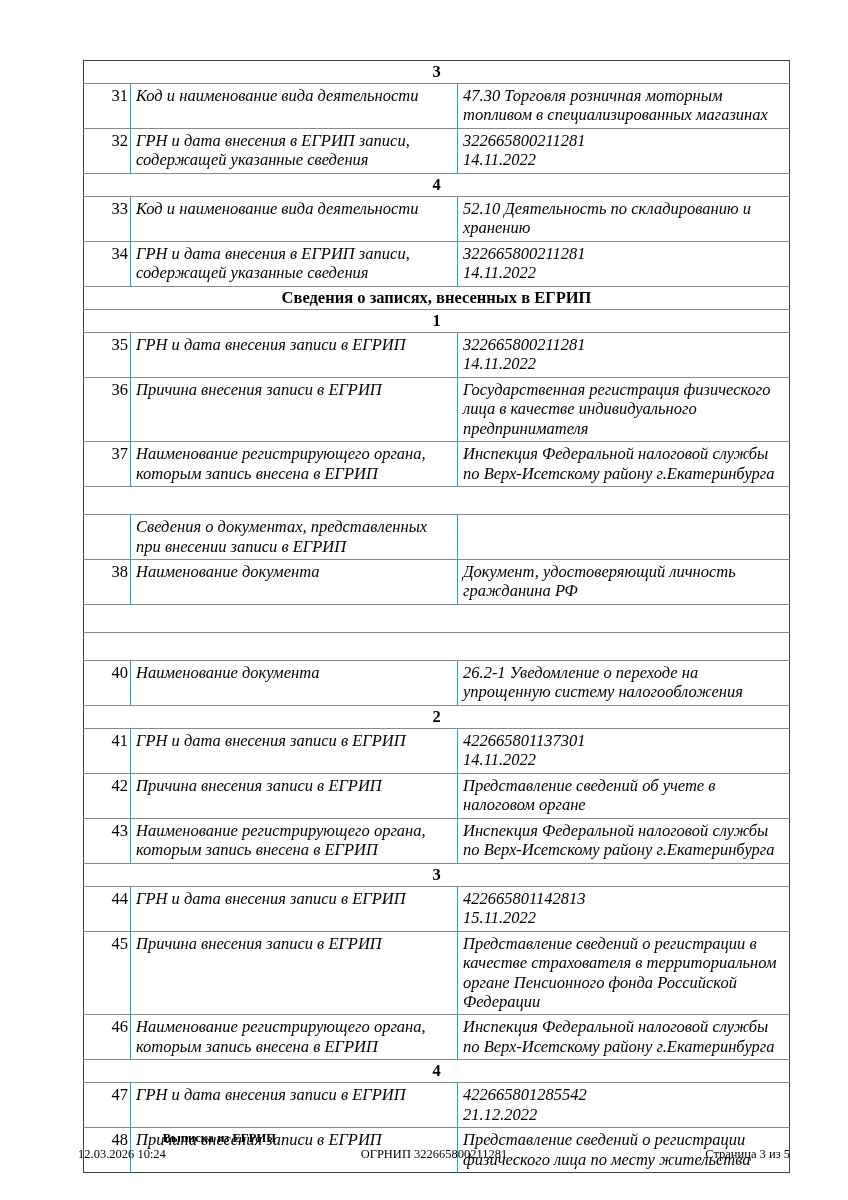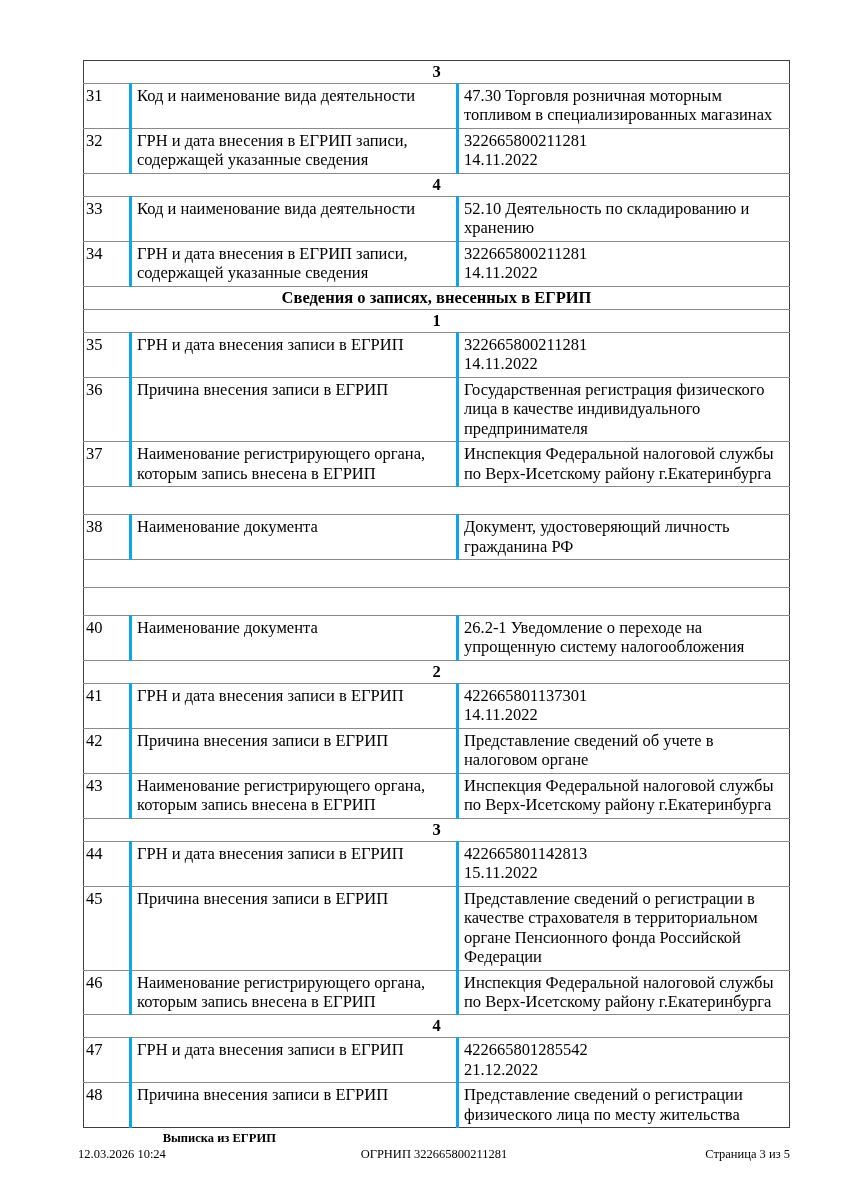--- a/index.html
+++ b/index.html
@@ -26,23 +26,23 @@
     border: 1px solid #3f3f3f;
     font-size: 16.5px;
     line-height: 1.18;
   }
   table.egrip td {
     border-top: 1px solid #8a8a8a;
     vertical-align: top;
     overflow: hidden;
   }
   table.egrip tr:first-child td { border-top: none; }
-  tr.item-row td + td { border-left: 3px solid #0ea5e9; }
+  tr.item-row td + td { border-left: 1px solid #0ea5e9; font-style: italic; }
   td.num {
-    text-align: left;
+    text-align: right;
     padding: 2px 2px;
   }
   td.label { padding: 2px 4px 3px 5px; }
   td.value {
     padding: 2px 4px 3px 5px;
     white-space: pre-line;
     margin-left: 32px;
   }
   tr.section-row td, tr.header-row td {
     text-align: center;
@@ -126,20 +126,25 @@
         </tr>
         <tr class="item-row">
           <td class="num">37</td>
           <td class="label">Наименование регистрирующего органа, которым запись внесена в ЕГРИП</td>
           <td class="value">Инспекция Федеральной налоговой службы по Верх-Исетскому району г.Екатеринбурга</td>
         </tr>
         <tr class="spacer-row">
           <td colspan="3"></td>
         </tr>
         <tr class="item-row">
+          <td class="num"></td>
+          <td class="label">Сведения о документах, представленных при внесении записи в ЕГРИП</td>
+          <td class="value"></td>
+        </tr>
+        <tr class="item-row">
           <td class="num">38</td>
           <td class="label">Наименование документа</td>
           <td class="value">Документ, удостоверяющий личность гражданина РФ</td>
         </tr>
         <tr class="spacer-row">
           <td colspan="3"></td>
         </tr>
         <tr class="spacer-row">
           <td colspan="3"></td>
         </tr>

